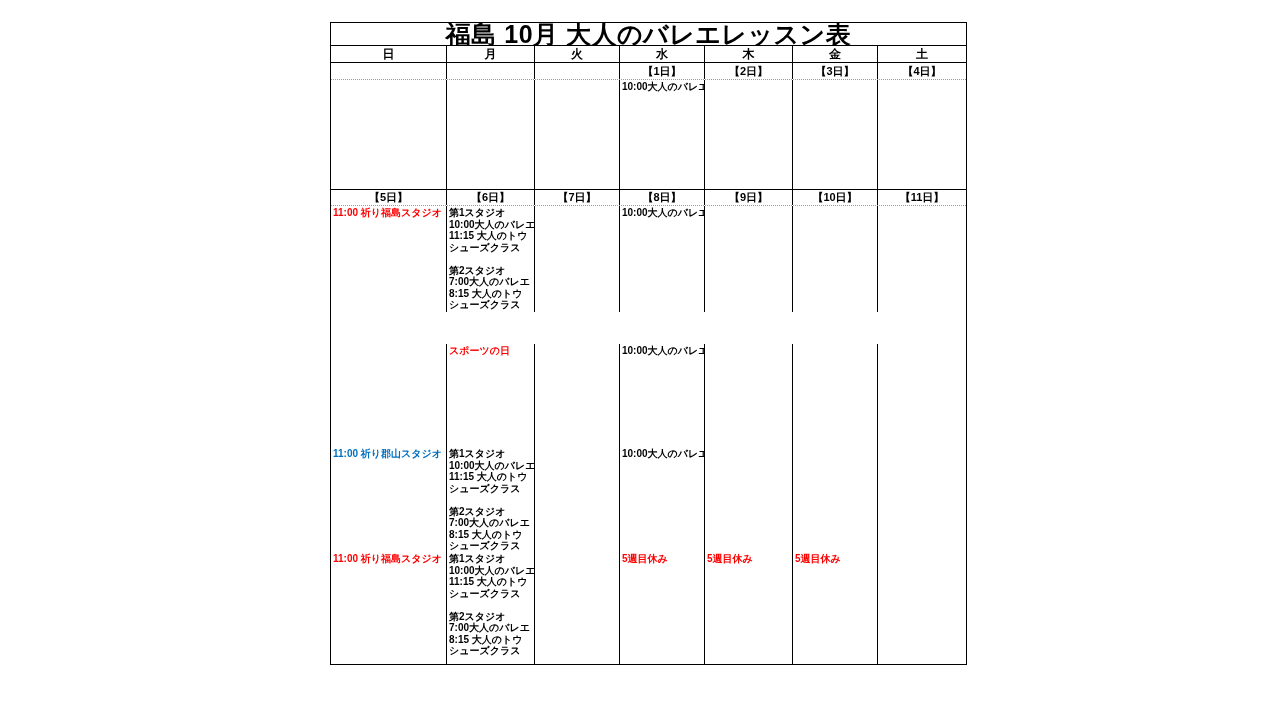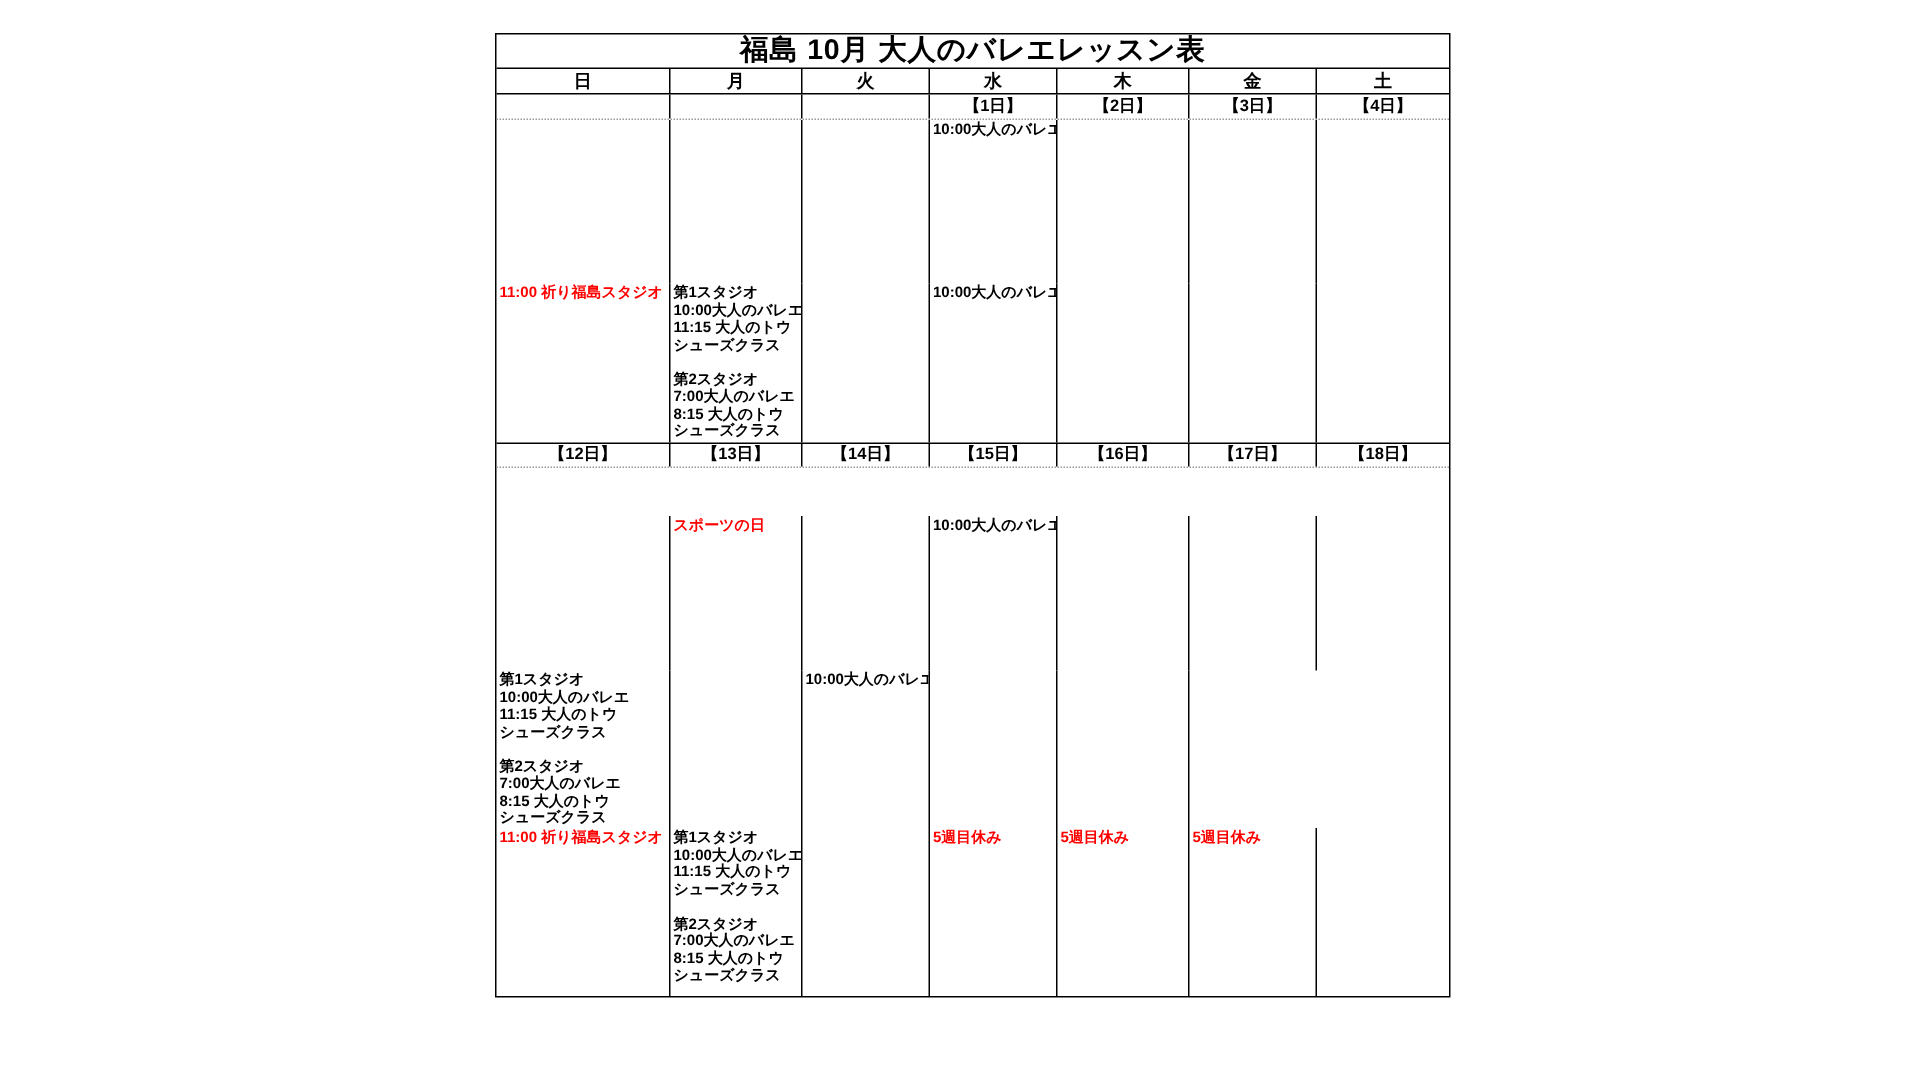--- a/index.html
+++ b/index.html
@@ -19,21 +19,21 @@
     width: 635px;
     border: 1px solid #000;
     background: #fff;
   }
   .title-row {
     height: 22px;
     line-height: 22px;
     border-bottom: 1px solid #000;
     text-align: center;
     font-weight: bold;
-    font-size: 19px;
+    font-size: 25px;
     letter-spacing: 0.5px;
     white-space: nowrap;
     overflow: hidden;
   }
   .row {
     display: grid;
     grid-template-columns: 115px 88px 85px 85px 88px 85px 89px;
   }
   .cell {
     border-left: 1px solid #000;
@@ -108,20 +108,29 @@
           <div class="cell content-cell black"></div>
           <div class="cell content-cell black"></div>
           <div class="cell content-cell black"></div>
           <div class="cell content-cell black">
             <div class="line">10:00大人のバレエ</div>
           </div>
           <div class="cell content-cell black"></div>
           <div class="cell content-cell black"></div>
           <div class="cell content-cell black"></div>
         </div>
+        <div class="row date-row">
+          <div class="cell">【5日】</div>
+          <div class="cell">【6日】</div>
+          <div class="cell">【7日】</div>
+          <div class="cell">【8日】</div>
+          <div class="cell">【9日】</div>
+          <div class="cell">【10日】</div>
+          <div class="cell">【11日】</div>
+        </div>
         <div class="row content-row w1">
           <div class="cell content-cell red">
             <div class="line">11:00 祈り福島スタジオ</div>
           </div>
           <div class="cell content-cell black">
             <div class="line">第1スタジオ</div>
             <div class="line">10:00大人のバレエ</div>
             <div class="line">11:15 大人のトウ</div>
             <div class="line">シューズクラス</div>
             <div class="line"></div>
@@ -131,43 +140,37 @@
             <div class="line">シューズクラス</div>
           </div>
           <div class="cell content-cell black"></div>
           <div class="cell content-cell black">
             <div class="line">10:00大人のバレエ</div>
           </div>
           <div class="cell content-cell black"></div>
           <div class="cell content-cell black"></div>
           <div class="cell content-cell black"></div>
         </div>
-        <div class="row date-row">
-          <div class="cell">【12日】</div>
-          <div class="cell">【13日】</div>
-          <div class="cell">【14日】</div>
-          <div class="cell">【15日】</div>
-          <div class="cell">【16日】</div>
-          <div class="cell">【17日】</div>
-          <div class="cell">【18日】</div>
-        </div>
         <div class="row content-row w2">
           <div class="cell content-cell black"></div>
           <div class="cell content-cell red">
             <div class="line">スポーツの日</div>
           </div>
           <div class="cell content-cell black"></div>
           <div class="cell content-cell black">
             <div class="line">10:00大人のバレエ</div>
           </div>
           <div class="cell content-cell black"></div>
           <div class="cell content-cell black"></div>
           <div class="cell content-cell black"></div>
         </div>
         <div class="row content-row w3">
+          <div class="cell content-cell blue">
+            <div class="line">11:00 祈り郡山スタジオ</div>
+          </div>
           <div class="cell content-cell black">
             <div class="line">第1スタジオ</div>
             <div class="line">10:00大人のバレエ</div>
             <div class="line">11:15 大人のトウ</div>
             <div class="line">シューズクラス</div>
             <div class="line"></div>
             <div class="line">第2スタジオ</div>
             <div class="line">7:00大人のバレエ</div>
             <div class="line">8:15 大人のトウ</div>
             <div class="line">シューズクラス</div>

